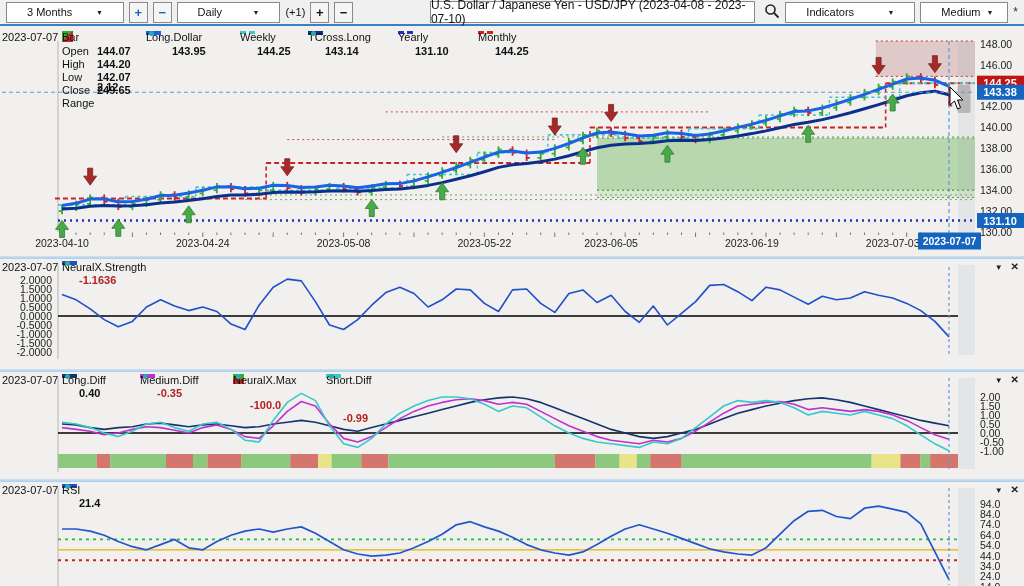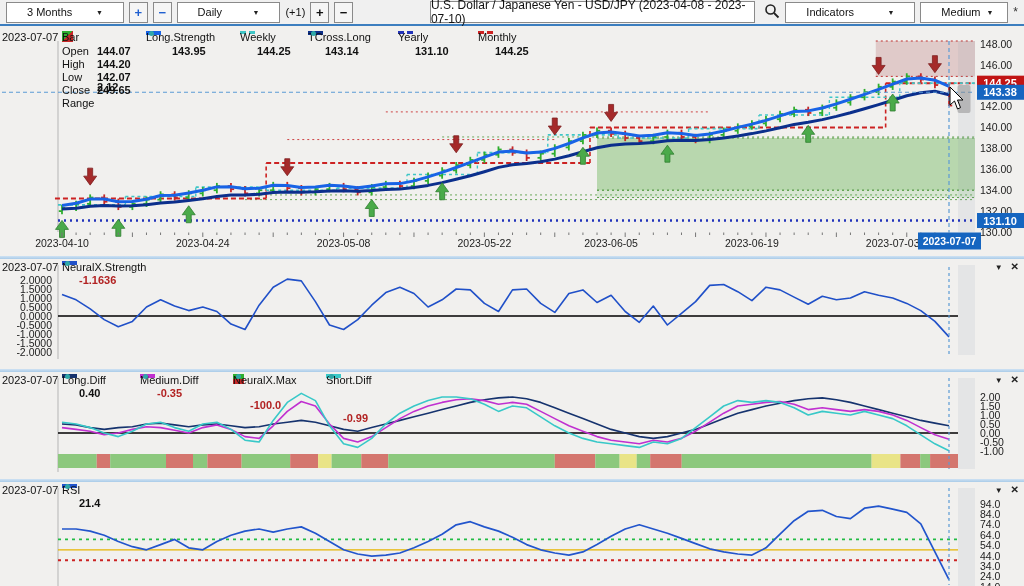--- a/index.html
+++ b/index.html
@@ -441,21 +441,21 @@
       <span style="left:62px;top:31px">High</span>
         <span class="lg-v" style="left:97px;top:31px">144.20</span>
       <span style="left:62px;top:44px">Low</span>
         <span class="lg-v" style="left:97px;top:44px">142.07</span>
       <span style="left:62px;top:57px">Close</span>
         <span class="lg-v" style="left:97px;top:57px">249.65</span>
       <span style="left:62px;top:70px">Range</span>
         <span class="lg-v" style="left:97px;top:54px">2.12</span>
       <span style="left:146px;top:4px">
           <span class="sw" style="background: rgb(24, 99, 230); height: 4px;"></span>
-          <span>Long.Strength</span>
+          <span>Long.Dollar</span>
           <span class="dot"></span>
         </span>
       <span class="lg-v" style="left:172px;top:18px">143.95</span>
       <span style="left:240px;top:4px">
           <span class="sw" style="border-top: 3px dashed rgb(63, 198, 198); height: 0px;"></span>
           <span>Weekly</span>
         </span>
       <span class="lg-v" style="left:257px;top:18px">144.25</span>
       <span style="left:308px;top:4px">
           <span class="sw" style="background: rgb(11, 47, 140); height: 4px;"></span>

